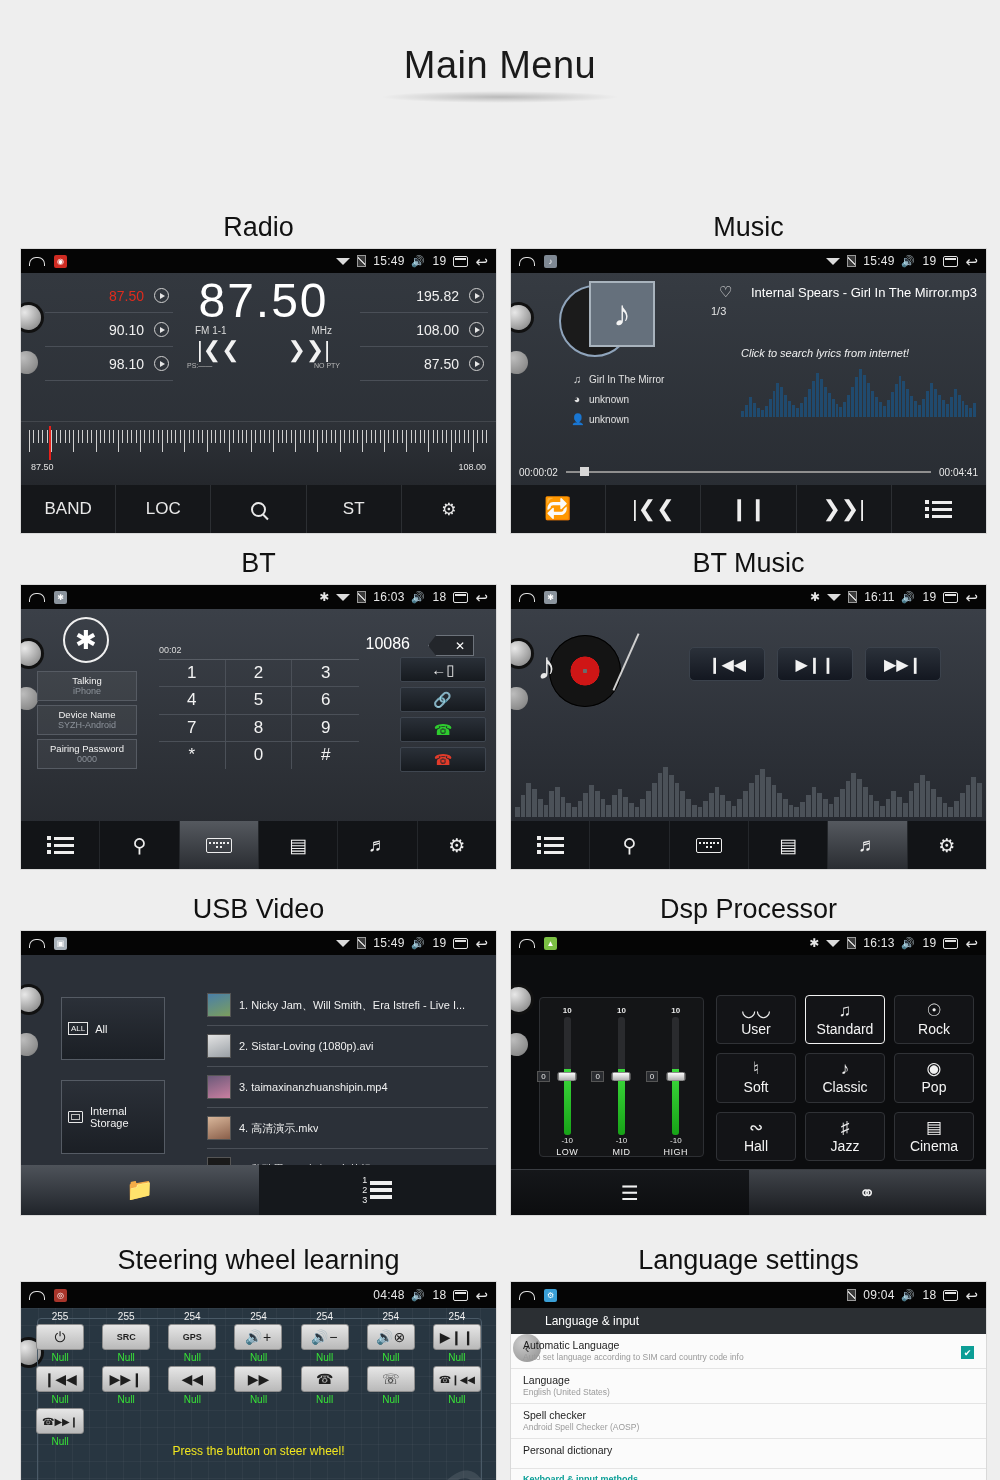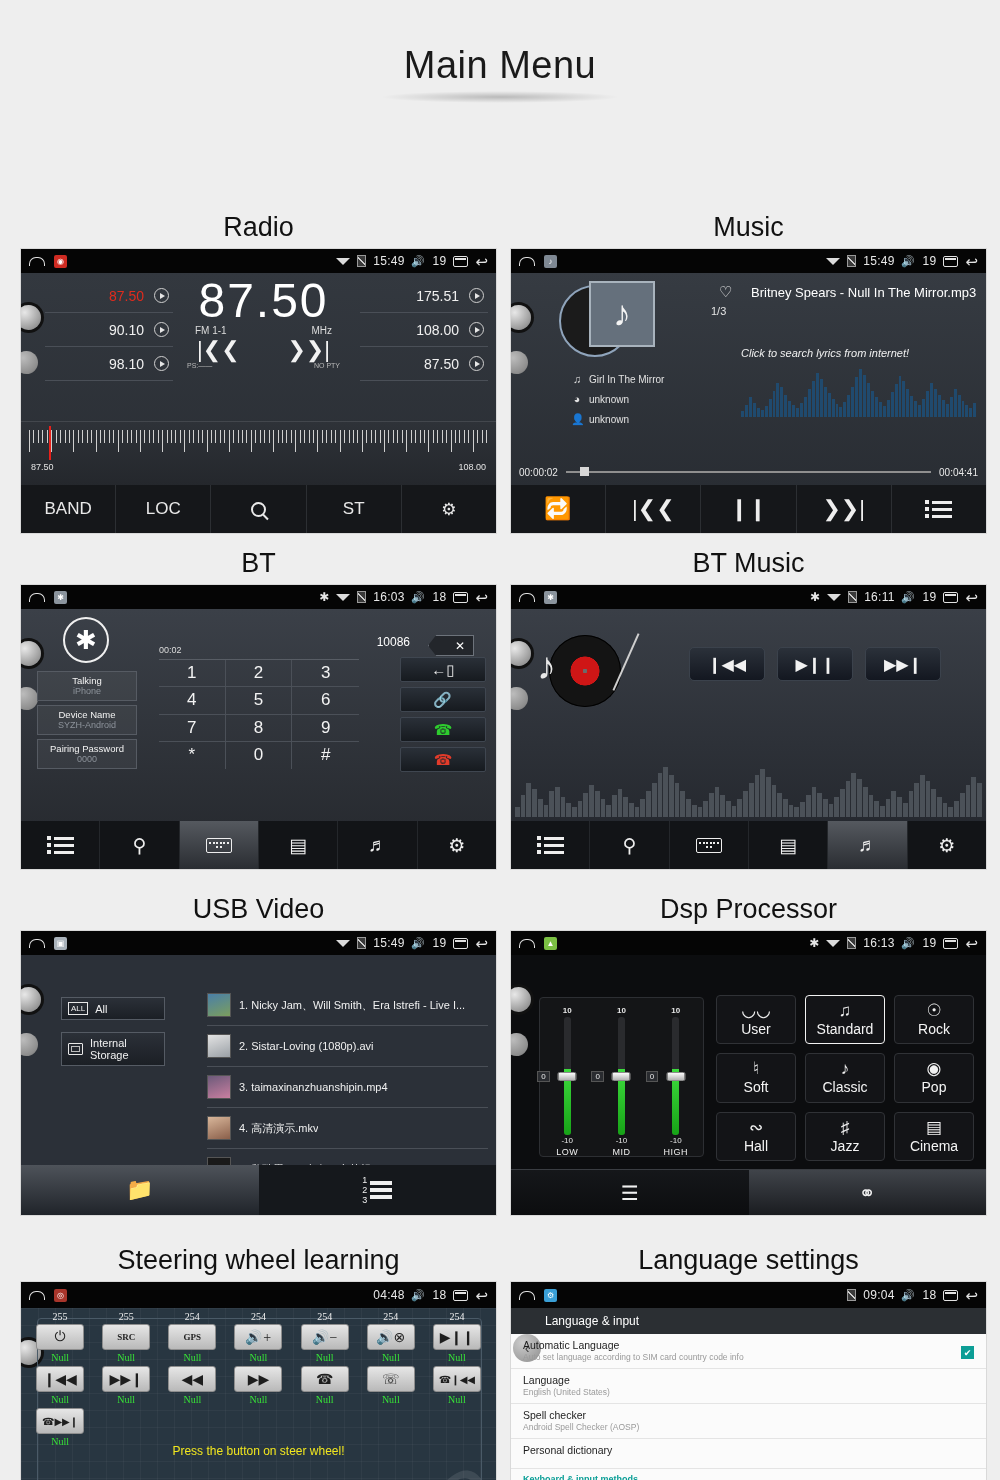--- a/index.html
+++ b/index.html
@@ -150,21 +150,21 @@
       background:linear-gradient(180deg,#3b4048,#24272c); }
   .bt-circle { position:absolute; left:42px; top:8px; width:46px; height:46px;
       border:2px solid #f0f0f0; border-radius:50%;
       display:flex; align-items:center; justify-content:center; font-size:26px; color:#fff; }
   .bt-fields { position:absolute; left:16px; top:62px; width:100px; }
   .bt-field { background:rgba(255,255,255,0.05); border:1px solid #565b63;
       margin-bottom:4px; padding:3px 0 4px; text-align:center; }
   .bt-field .lbl { font-size:9.5px; color:#f2f2f2; }
   .bt-field .val { font-size:9px; color:#8d939b; }
   .call-timer { position:absolute; left:138px; top:36px; font-size:9px; color:#dcdcdc; }
-  .dialed { position:absolute; right:86px; top:26px; font-size:12px; color:#fff; }
+  .dialed { position:absolute; right:86px; top:26px; font-size:16px; color:#fff; }
   .del-key { position:absolute; right:22px; top:26px; width:46px; height:21px;
       background:#23262b; border:1px solid #6d737b; display:flex; align-items:center;
       justify-content:flex-end; padding-right:8px; font-size:12px; color:#fff;
       clip-path:polygon(18% 0,100% 0,100% 100%,18% 100%,0 50%); }
   .keypad { position:absolute; left:138px; top:50px; width:200px; height:110px;
       display:grid; grid-template-columns:repeat(3,1fr); grid-template-rows:repeat(4,1fr);
       border-top:1px solid #585d65; }
   .keypad div { display:flex; align-items:center; justify-content:center;
       font-size:17px; color:#f3f3f3; border-right:1px solid #4b5058; border-bottom:1px solid #4b5058; }
   .keypad div:nth-child(3n) { border-right:none; }
@@ -201,21 +201,21 @@
       background:linear-gradient(180deg,#2b313a,#131720); border:1px solid #3b424c;
       display:flex; align-items:center; justify-content:center; font-size:16px; color:#f2f2f2; }
   .btm-eq { position:absolute; left:0; right:0; bottom:52px; height:62px;
       display:flex; align-items:flex-end; gap:1px; padding:0 4px; }
   .btm-eq i { flex:1; background:#4b5158; }
 
   
   .usb-body { position:absolute; left:0; right:0; top:24px; bottom:0; background:#2b3038; }
   .usb-left { position:absolute; left:40px; top:42px; width:104px; }
   .usb-btn { background:linear-gradient(180deg,#2b3038,#1b1f25); border:1px solid #555b64;
-      margin-bottom:12px; padding:4px 6px; display:flex; align-items:center; gap:7px;
+      margin-bottom:20px; padding:24px 6px; display:flex; align-items:center; gap:7px;
       color:#f1f1f1; font-size:11px; }
   .all-box { border:1.5px solid #e8e8e8; font-size:8px; padding:0 2px; line-height:11px; }
   .sd-box { width:17px; height:12px; border:1.5px solid #e8e8e8; border-radius:1px; position:relative; }
   .sd-box:after { content:""; position:absolute; left:2px; top:2px; right:2px; bottom:2px;
       border:1px solid #bdbdbd; }
   .usb-list { position:absolute; left:186px; right:8px; top:30px; }
   .usb-row { display:flex; align-items:center; gap:8px; height:41px;
       border-bottom:1px solid #4a4f57; }
   .thumb { width:24px; height:24px; flex:none; border:1px solid #555; }
   .usb-name { font-size:11px; color:#f0f0f0; white-space:nowrap; overflow:hidden; }
@@ -264,21 +264,21 @@
 
   
   .sw-body { position:absolute; left:0; right:0; top:24px; bottom:0;
       background:#283641;
       background-image:linear-gradient(rgba(255,255,255,0.035) 1px, transparent 1px),
                        linear-gradient(90deg, rgba(255,255,255,0.035) 1px, transparent 1px);
       background-size:17px 17px; }
   .sw-frame { position:absolute; left:16px; right:14px; top:10px; height:168px;
       border:1px solid #4a5a67; border-radius:4px; }
   .sw-grid { position:absolute; left:6px; top:2px; right:6px;
-      display:grid; grid-template-columns:repeat(7,1fr); row-gap:0;font-family:Liberation Serif, serif; }
+      display:grid; grid-template-columns:repeat(7,1fr); row-gap:0; }
   .sw-cell { text-align:center; }
   .sw-num { font-size:10px; color:#f0f0f0; height:14px; line-height:14px; }
   .sw-key { width:48px; height:26px; margin:0 auto; border-radius:3px;
       background:linear-gradient(180deg,#e6e6e6,#b9b9b9); border:1px solid #8d8d8d;
       display:flex; align-items:center; justify-content:center; font-size:14px; color:#1e1e1e; }
   .sw-null { font-size:10px; color:#37e337; height:16px; line-height:16px; }
   .sw-hint { position:absolute; left:0; right:0; top:136px; text-align:center;
       font-size:12px; color:#f2e71e; }
   .watermark { position:absolute; right:-6px; bottom:24px; font-size:58px; font-weight:bold;
       color:rgba(255,255,255,0.10); transform:rotate(-38deg); letter-spacing:2px; pointer-events:none; }
@@ -354,21 +354,21 @@
                 <span class="seek">|❮❮</span>
                 <span class="seek">❯❯|</span>
               </div>
               <div class="ps-row">
                 <span>PS:——</span>
                 <span>NO PTY</span>
               </div>
             </div>
             <div class="preset-col right">
               <div class="preset-row">
-                <span class="preset-freq">175.51</span>
+                <span class="preset-freq">195.82</span>
                 <span class="play-circ"></span>
               </div>
               <div class="preset-row">
                 <span class="preset-freq">108.00</span>
                 <span class="play-circ"></span>
               </div>
               <div class="preset-row">
                 <span class="preset-freq">87.50</span>
                 <span class="play-circ"></span>
               </div>
@@ -521,21 +521,21 @@
           </div>
         </div>
         <div class="music-body">
           <div class="knob k1"></div>
           <div class="knob k2"></div>
           <div class="album-wrap">
             <div class="disc"></div>
             <div class="cover">♪</div>
           </div>
           <span class="heart">♡</span>
-          <div class="track-title">Britney Spears - Null In The Mirror.mp3</div>
+          <div class="track-title">Internal Spears - Girl In The Mirror.mp3</div>
           <div class="track-idx">1/3</div>
           <div class="lyrics-hint">Click to search lyrics from internet!</div>
           <div class="eq-bars" id="music-eq">
               <i style="height: 6px;"></i>
               <i style="height: 12px;"></i>
               <i style="height: 20px;"></i>
               <i style="height: 14px;"></i>
               <i style="height: 9px;"></i>
               <i style="height: 7px;"></i>
               <i style="height: 11px;"></i>

